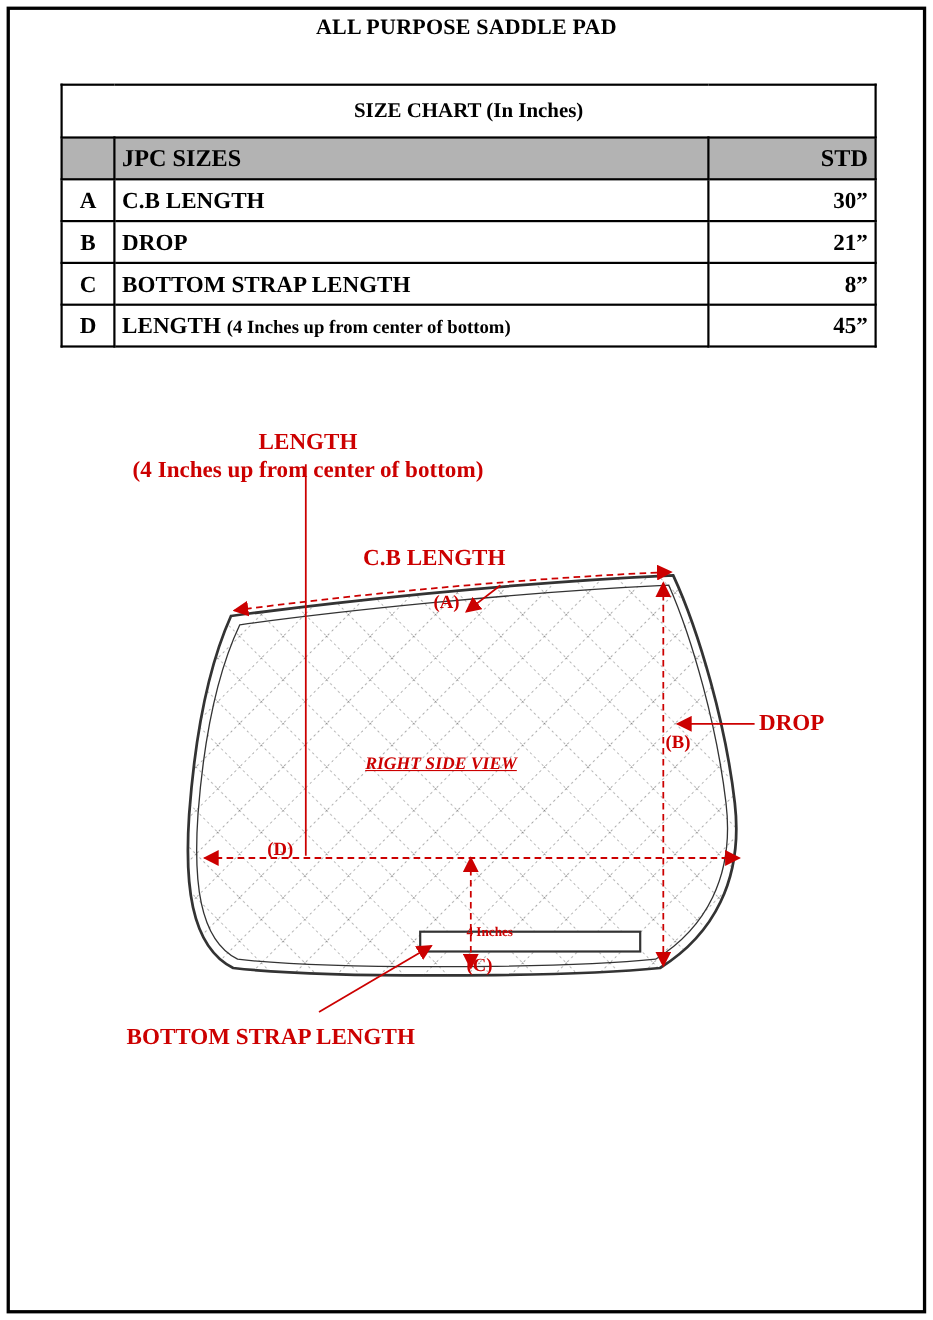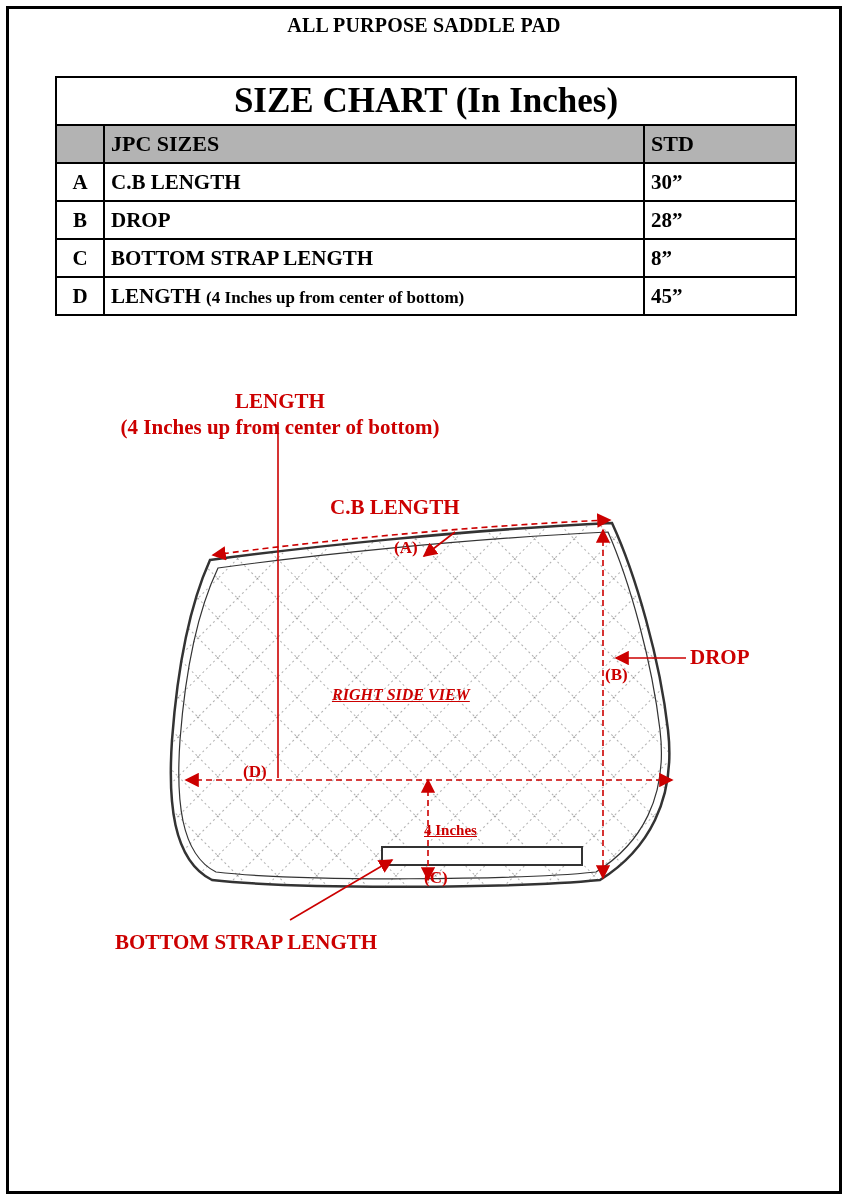--- a/index.html
+++ b/index.html
@@ -47,32 +47,32 @@
   .size-table td {
     border: 2px solid #000;
     padding: 2px 6px;
     font-size: 21px;
     font-weight: bold;
     height: 38px;
     box-sizing: border-box;
   }
   .size-table .chart-head {
     text-align: center;
-    font-size: 35px;
+    font-size: 19px;
     height: 48px;
     background: #ffffff;
   }
   .size-table .hdr-row td {
     background: #b3b3b3;
     font-size: 22px;
     margin-left: 41px;
   }
   .col-letter { width: 48px; text-align: center; }
   .col-name   { width: 540px; text-align: left; }
-  .col-value  { width: 152px; text-align: left; }
+  .col-value  { width: 152px; text-align: right; }
   .sub-note { font-size: 17px; }
 
   
   .diagram {
     position: absolute;
     left: 0;
     top: 360px;
     width: 848px;
     height: 620px;
   }
@@ -87,21 +87,21 @@
   }
   .lbl-length      { left: 60px;  top: 28px;  width: 440px; text-align: center; font-size: 21px; line-height: 1.25; }
   .lbl-cb          { left: 330px; top: 135px; font-size: 21px; }
   .lbl-a           { left: 394px; top: 178px; font-size: 17px; }
   .lbl-b           { left: 605px; top: 305px; font-size: 17px; }
   .lbl-c           { left: 424px; top: 508px; font-size: 17px; }
   .lbl-d           { left: 243px; top: 402px; font-size: 17px; }
   .lbl-drop        { left: 690px; top: 285px; font-size: 21px; }
   .lbl-bottom      { left: 115px; top: 570px; font-size: 21px; }
   .lbl-rsv         { left: 332px; top: 326px; font-size: 16px; font-style: italic; text-decoration: underline; font-weight: bold; }
-  .lbl-4in         { left: 424px; top: 462px; font-size: 15px; text-decoration: underline; }
+  .lbl-4in         { left: 424px; top: 480px; font-size: 12px; }
 </style>
 </head>
 <body>
 
 <div class="page-frame"></div>
 
 <div class="page-title">ALL PURPOSE SADDLE PAD</div>
 
 <table class="size-table">
   <colgroup>
@@ -119,21 +119,21 @@
       <td class="col-value">STD</td>
     </tr>
     <tr>
       <td class="col-letter">A</td>
       <td class="col-name">C.B  LENGTH</td>
       <td class="col-value">30”</td>
     </tr>
     <tr>
       <td class="col-letter">B</td>
       <td class="col-name">DROP</td>
-      <td class="col-value">28”</td>
+      <td class="col-value">21”</td>
     </tr>
     <tr>
       <td class="col-letter">C</td>
       <td class="col-name">BOTTOM STRAP LENGTH</td>
       <td class="col-value">8”</td>
     </tr>
     <tr>
       <td class="col-letter">D</td>
       <td class="col-name"><span>LENGTH </span><span class="sub-note">(4 Inches up from center of bottom)</span></td>
       <td class="col-value">45”</td>

